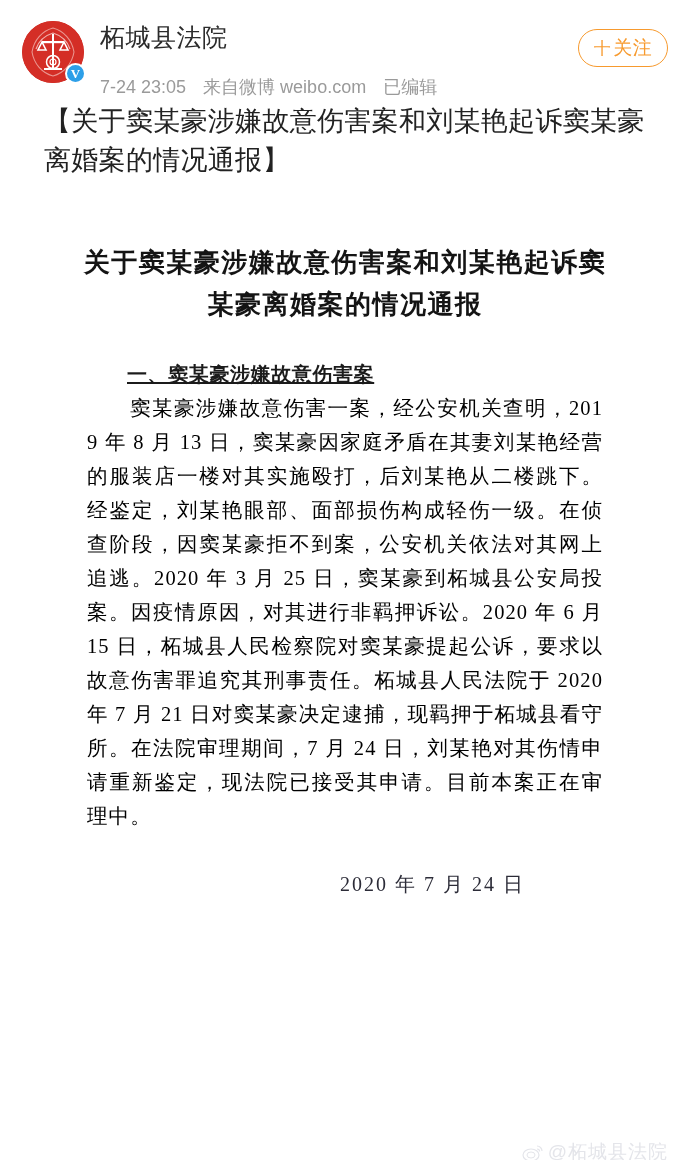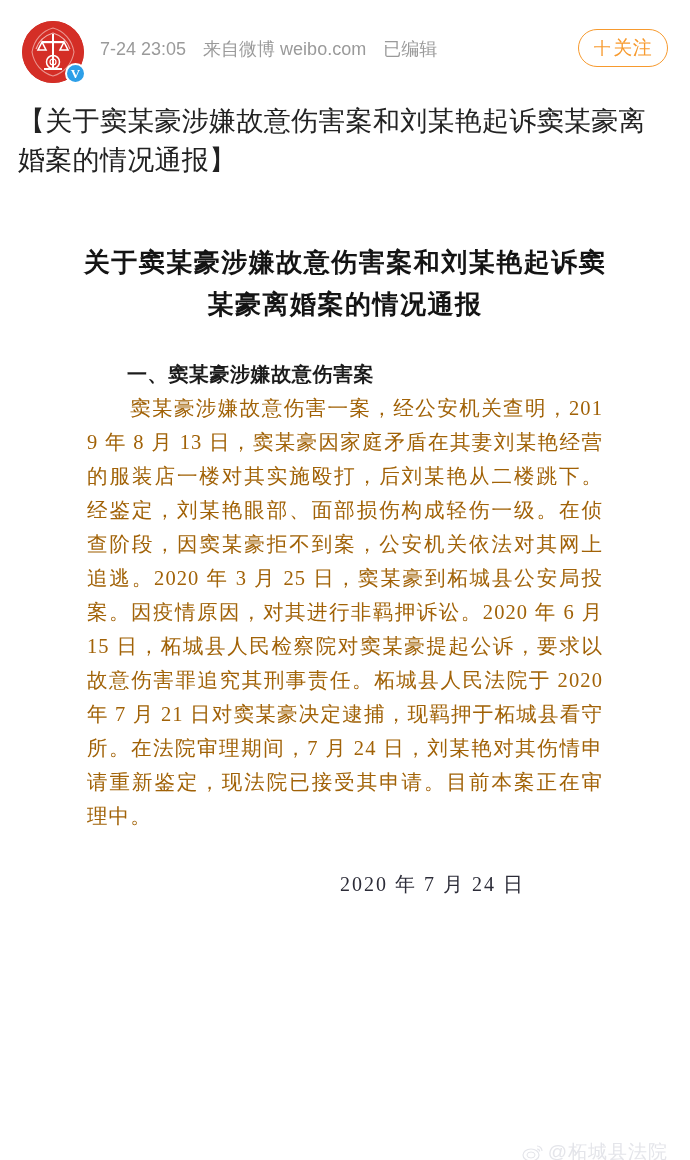--- a/index.html
+++ b/index.html
@@ -74,21 +74,21 @@
 
   .account-name {
     font-size: 25px;
     color: #2b2b2b;
     letter-spacing: 0.5px;
     line-height: 1.25;
     white-space: nowrap;
   }
 
   .post-meta {
-    margin-top: 16px;
+    margin-top: 23px;
     font-size: 18px;
     color: #9a9a9a;
     line-height: 1.3;
     white-space: nowrap;
   }
   .post-meta .meta-sep { display: inline-block; width: 7px; }
 
   .follow-button {
     position: absolute;
     right: 22px;
@@ -107,21 +107,21 @@
     cursor: pointer;
   }
   .follow-button .plus-glyph {
     font-size: 17px;
     margin-right: 2px;
     font-family: "DejaVu Sans", sans-serif;
   }
 
   
   .post-text {
-    padding: 2px 22px 0 18px;
+    padding: 2px 22px 0 44px;
     font-size: 27px;
     line-height: 1.45;
     color: #222222;
     letter-spacing: 0.3px;
     word-break: break-all;
   }
 
   
   .doc-image {
     position: relative;
@@ -157,27 +157,28 @@
   }
 
   .section-heading {
     font-family: "Liberation Sans", "DejaVu Sans", sans-serif;
     font-weight: bold;
     font-size: 20px;
     line-height: 34px;
     color: #1b1b1b;
     letter-spacing: 0.6px;
     text-indent: 40px;
+    text-decoration: underline;
   }
 
   .doc-para {
     font-family: "Liberation Serif", "DejaVu Serif", serif;
     font-size: 20.5px;
     line-height: 34px;
-    color: #a16207;
+    color: #000000;
     text-align: justify;
     text-align-last: left;
     letter-spacing: 1.1px;
     text-indent: 43px;
     word-break: break-all;
   }
 
   .doc-sign {
     margin: 34px 78px 0 0;
     text-align: right;
@@ -228,20 +229,21 @@
           <path d="M42 21 L38 29 L46 29 Z" fill="none" stroke="#ffffff" stroke-width="1.6"></path>
           <circle cx="31" cy="41" r="6.5" fill="none" stroke="#ffffff" stroke-width="1.5"></circle>
           <circle cx="31" cy="41" r="3" fill="none" stroke="#ffffff" stroke-width="1.2"></circle>
           <rect x="22" y="47" width="18" height="2" fill="#ffffff"></rect>
         </svg>
       </div>
       <div class="verified-badge">V</div>
     </div>
 
     <div class="header-text">
+      <div class="account-name">柘城县法院</div>
       <div class="post-meta">
         <span>7-24 23:05</span>
         <span class="meta-sep"></span>
         <span>来自微博 weibo.com</span>
         <span class="meta-sep"></span>
         <span>已编辑</span>
       </div>
     </div>
 
     <div class="follow-button">

